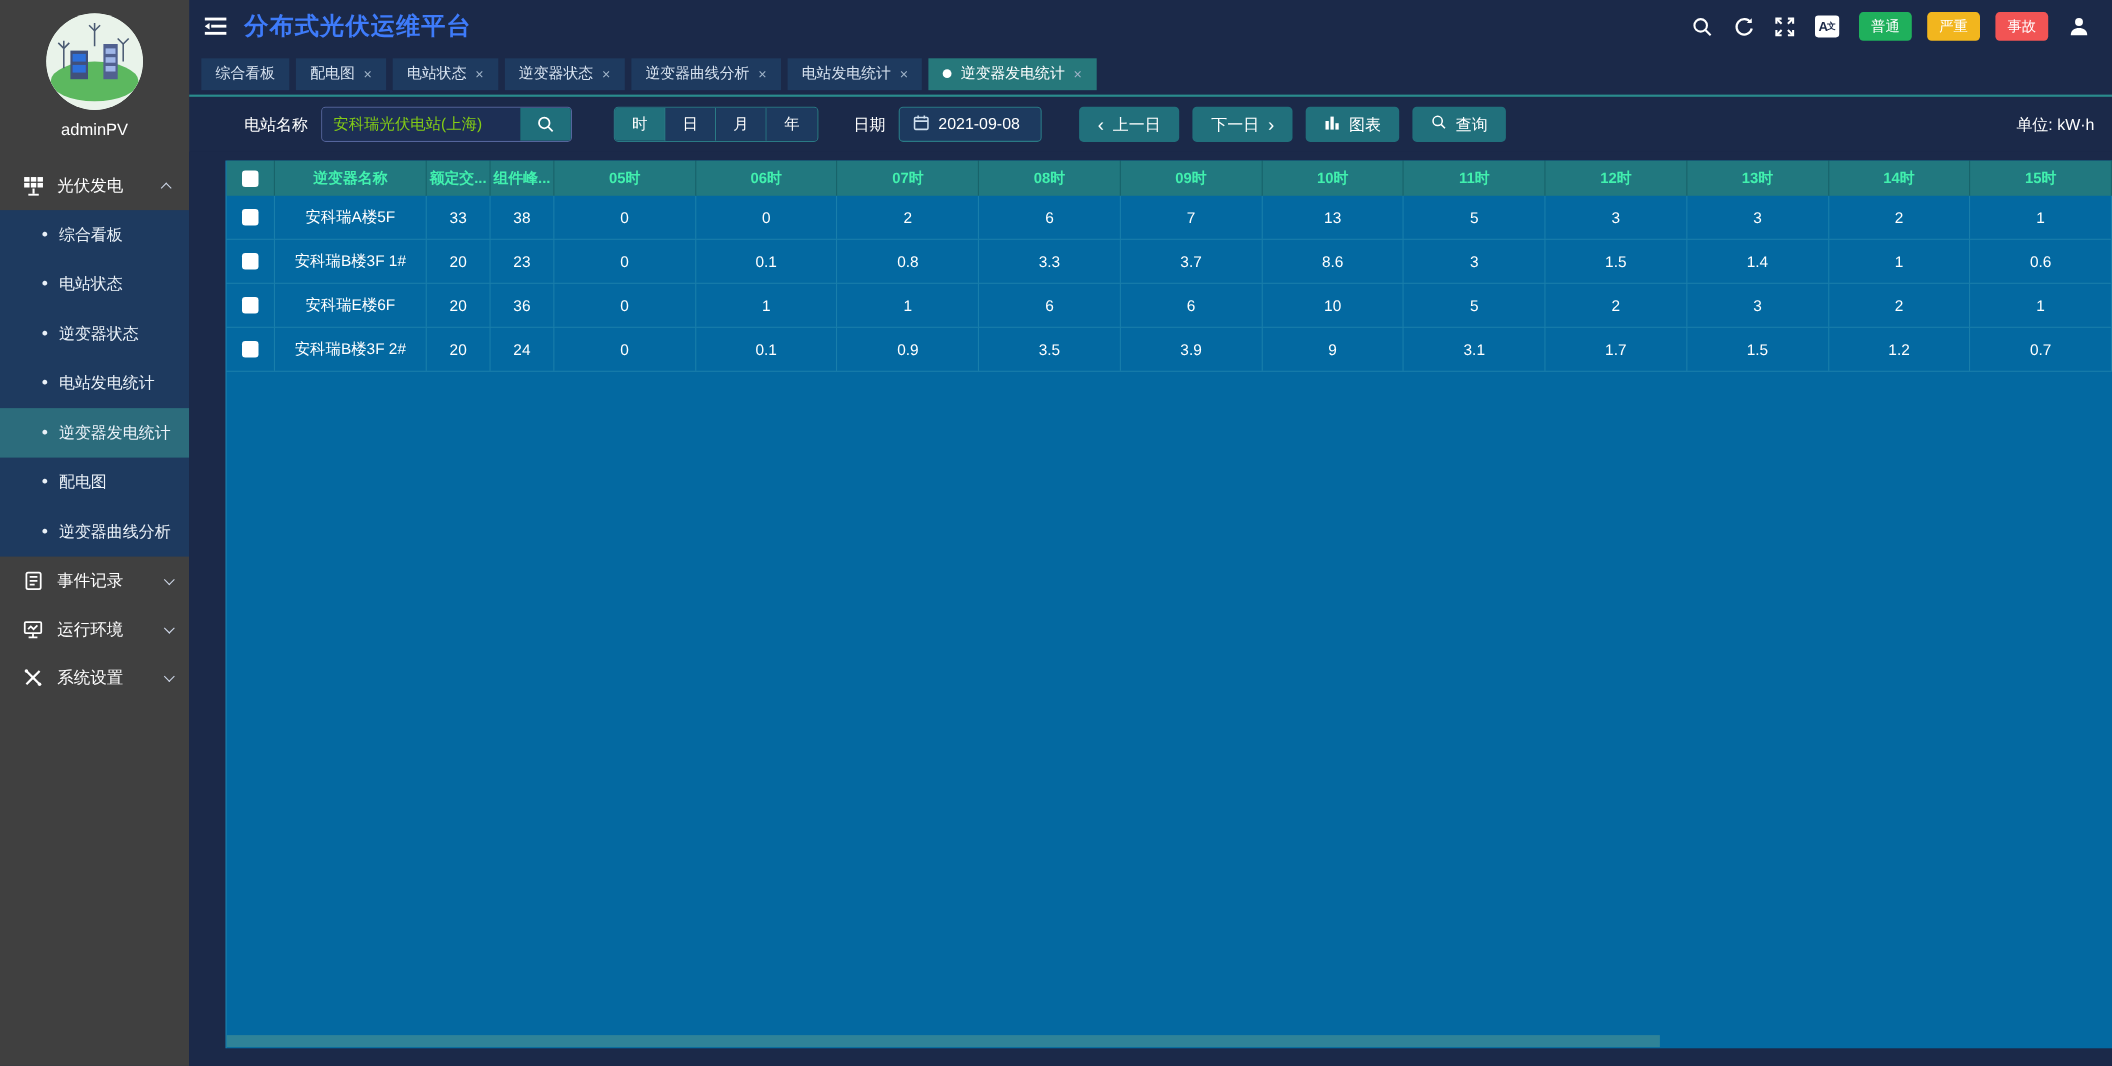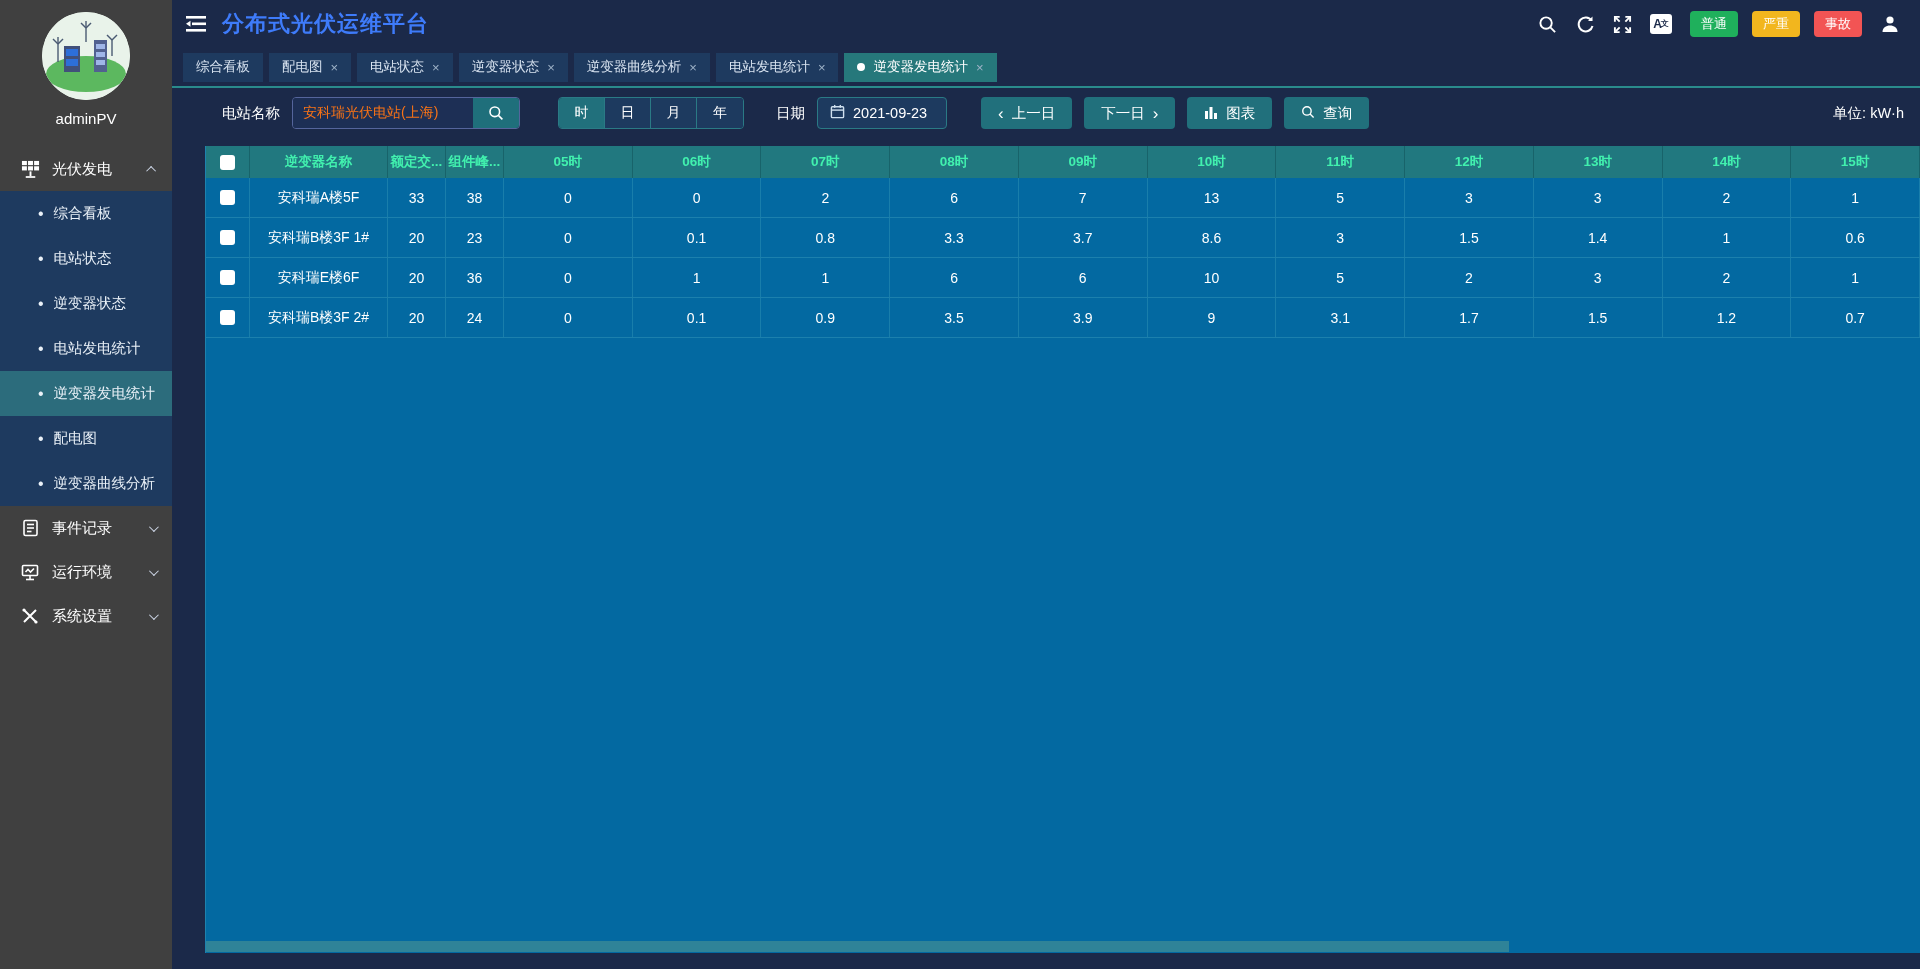--- a/index.html
+++ b/index.html
@@ -39,21 +39,21 @@
   .tabbar { height:40px; display:flex; align-items:center; gap:6px; padding:0 12px 0 11px; border-bottom:2px solid #2a8b8c; }
   .tab { height:29px; padding:0 13px; background:#1e3a5f; color:#d8e3f0; font-size:13.5px;
          display:flex; align-items:center; gap:8px; cursor:pointer; white-space:nowrap; }
   .tab .close { font-size:13px; color:#9fb3c8; }
   .tab.active { background:#26787b; color:#fff; }
   .tab .dot { width:8px; height:8px; border-radius:50%; background:#fff; }
   
   .toolbar { height:50px; display:flex; align-items:center; padding:0 16px 0 50px; gap:12px; }
   .tb-label { font-size:14.5px; color:#fff; white-space:nowrap; }
   .station-group { display:flex; height:32px; border:1px solid #55659c; border-radius:4px; overflow:hidden; }
-  .station-group input { width:180px; background:#1d2f55; border:none; outline:none; color:#f97316; padding:0 10px; font-size:14px;
+  .station-group input { width:180px; background:#1d2f55; border:none; outline:none; color:#84cc16; padding:0 10px; font-size:14px;
                          font-family:"Liberation Sans","DejaVu Sans",sans-serif; }
   .search-btn { width:46px; background:#1f6f7b; border:none; display:flex; align-items:center; justify-content:center; cursor:pointer; }
   .segmented { display:flex; height:32px; border:1px solid #2a7a85; border-radius:4px; overflow:hidden; margin-left:26px; }
   .seg { width:46px; display:flex; align-items:center; justify-content:center; background:#1d3a5f; color:#fff;
          font-size:14px; border-right:1px solid #2a7a85; cursor:pointer; }
   .seg:last-child { border-right:none; }
   .seg.active { background:#21707c; }
   .date-label { margin-left:20px; }
   .date-input { height:32px; min-width:130px; border:1px solid #2a7a85; border-radius:4px; background:#1d3a5f;
                 display:flex; align-items:center; gap:8px; padding:0 12px; font-size:14.5px; cursor:pointer; }
@@ -295,21 +295,21 @@
     <span class="tb-label date-label">日期</span>
     <div class="date-input">
       <span>
         <svg width="15" height="15" viewBox="0 0 16 16" fill="none" stroke="#cfe0ef" stroke-width="1.5">
             <rect x="1.5" y="3" width="13" height="11.5" rx="1"></rect>
             <line x1="1.5" y1="6.5" x2="14.5" y2="6.5"></line>
             <line x1="5" y1="1" x2="5" y2="4"></line>
             <line x1="11" y1="1" x2="11" y2="4"></line>
           </svg>
       </span>
-      <span>2021-09-23</span>
+      <span>2021-09-08</span>
     </div>
     <button class="btn prev">
       <span class="chtxt">‹</span>
       <span>上一日</span>
     </button>
     <button class="btn">
       <span>下一日</span>
       <span class="chtxt">›</span>
     </button>
     <button class="btn">

